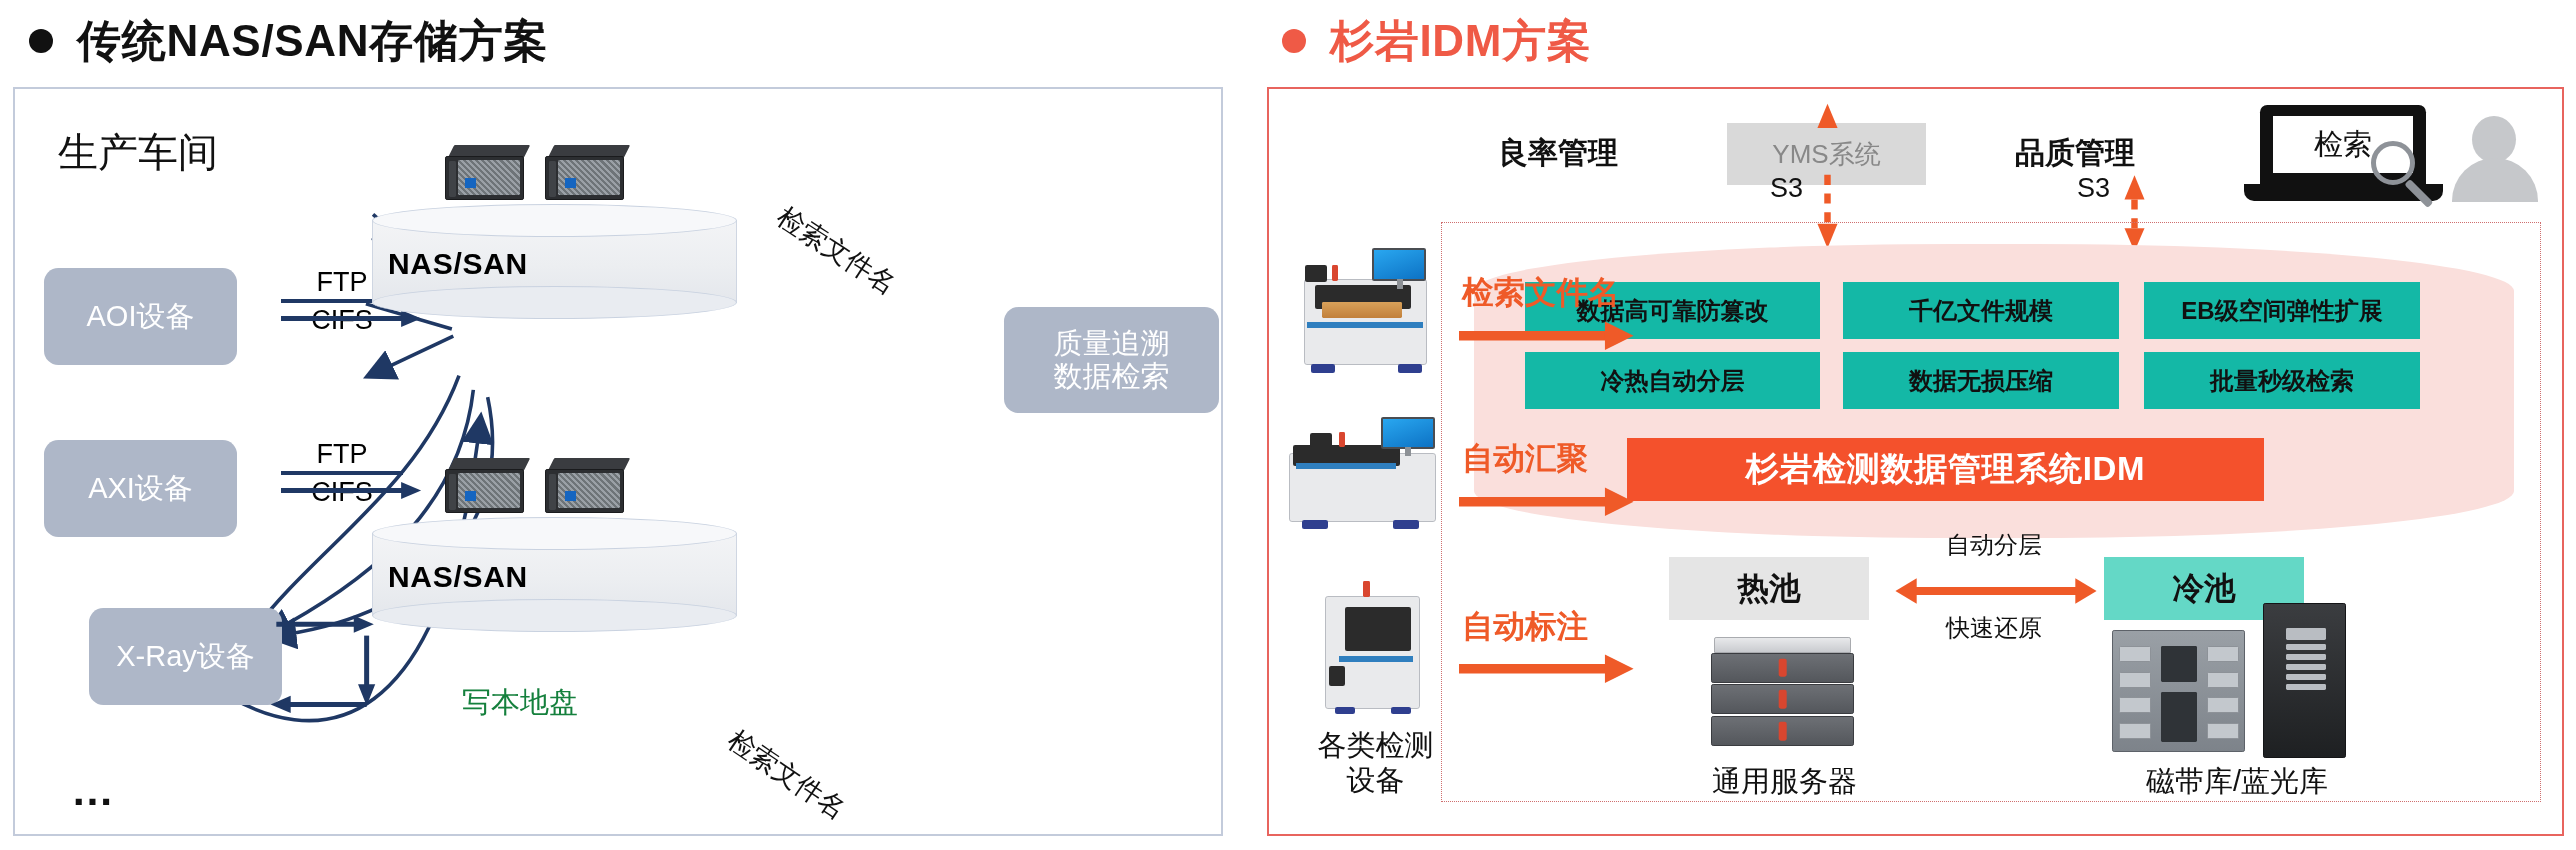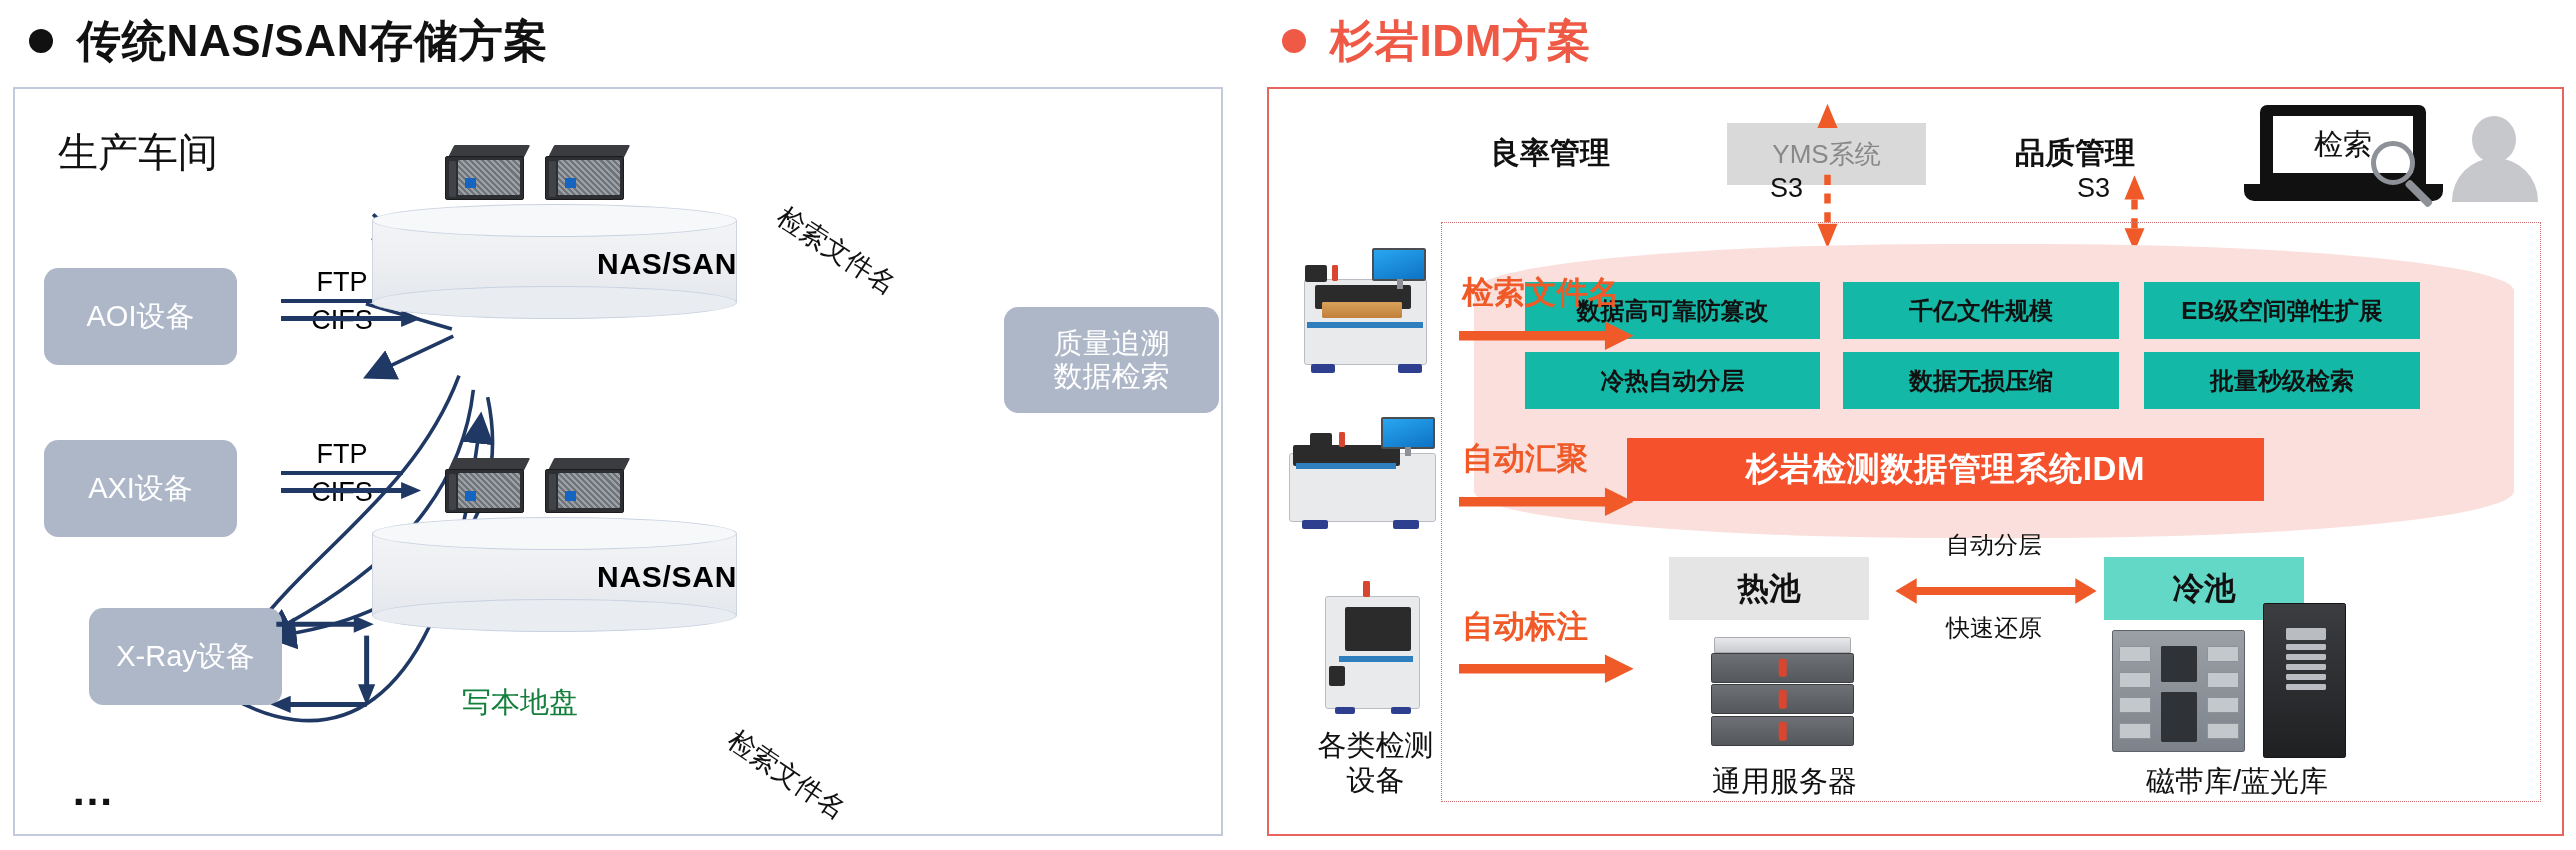--- a/index.html
+++ b/index.html
@@ -29,22 +29,22 @@
 
   
   .cyl { position:absolute; }
   .cyl .body { position:absolute; left:0; right:0; top:15.8px; bottom:15.8px;
                background:linear-gradient(180deg,#f3f4f6 0%,#eceef1 55%,#e4e7ec 100%);
                border-left:1.4px solid #cfd6e2; border-right:1.4px solid #cfd6e2; }
   .cyl .top  { position:absolute; left:0; right:0; top:0; height:33px;
                background:#f7f8fa; border:1.4px solid #c9d2e0; border-radius:50%; }
   .cyl .bot  { position:absolute; left:0; right:0; bottom:0; height:33px;
                background:#e9ecf1; border:1.4px solid #c9d2e0; border-radius:50%; }
-  .cyl .lbl  { position:absolute; left:8px; right:0; top:52%; transform:translateY(-50%);
-               text-align:right; font-size:30px; font-weight:700; color:#000;
+  .cyl .lbl  { position:absolute; left:16px; right:0; top:52%; transform:translateY(-50%);
+               text-align:left; font-size:30px; font-weight:700; color:#000;
                letter-spacing:0.7px; }
 
   
   .rack { position:absolute; width:84px; height:57px; }
   .rack .top-face { position:absolute; left:5.7px; top:0; width:76px; height:13px;
         background:#3a3c40; transform:skewX(-26deg); border-radius:1.4px; }
   .rack .front { position:absolute; left:0; top:10.7px; width:79px; height:44px;
         background:#2c2e31; border:1.4px solid #1a1b1d; border-radius:2.1px;
         display:flex; }
   .rack .bezel { flex:1; margin:3.6px 2.9px 3.6px 11.5px; border-radius:1.4px;
@@ -284,21 +284,21 @@
     <div class="rot-lbl" style="left:716px; top:630px; transform:rotate(34deg);">检索文件名</div>
 
     <div class="dev-box" style="left:989px; top:218px; width:215px; height:106px; flex-direction:column; line-height:1.15;">
       <span>质量追溯</span>
       <span>数据检索</span>
     </div>
   </div>
 
   <div class="panel" id="right-panel">
 
-    <div class="mgmt-lbl" style="left:221px; top:44px;">良率管理</div>
+    <div class="mgmt-lbl" style="left:229px; top:44px;">良率管理</div>
     <div class="yms-box" style="left:458px; top:34px; width:199px; height:62px;">
       <span>YMS系统</span>
     </div>
     <div class="mgmt-lbl" style="left:746px; top:44px;">品质管理</div>
 
     <div class="s3-lbl" style="left:501px; top:84px;">S3</div>
     <svg class="wires" style="left:544px; top:83px; width:29px; height:79px;" viewBox="0 0 40 110">
       <path d="M20,4 L20,76" stroke="#ef5a28" stroke-width="9" stroke-dasharray="14 12" fill="none"></path>
       <path d="M6,72 L20,106 L34,72 z" fill="#ef5a28"></path>
       <path d="M6,38 L20,4 L34,38 z" fill="#ef5a28" opacity="0"></path>

